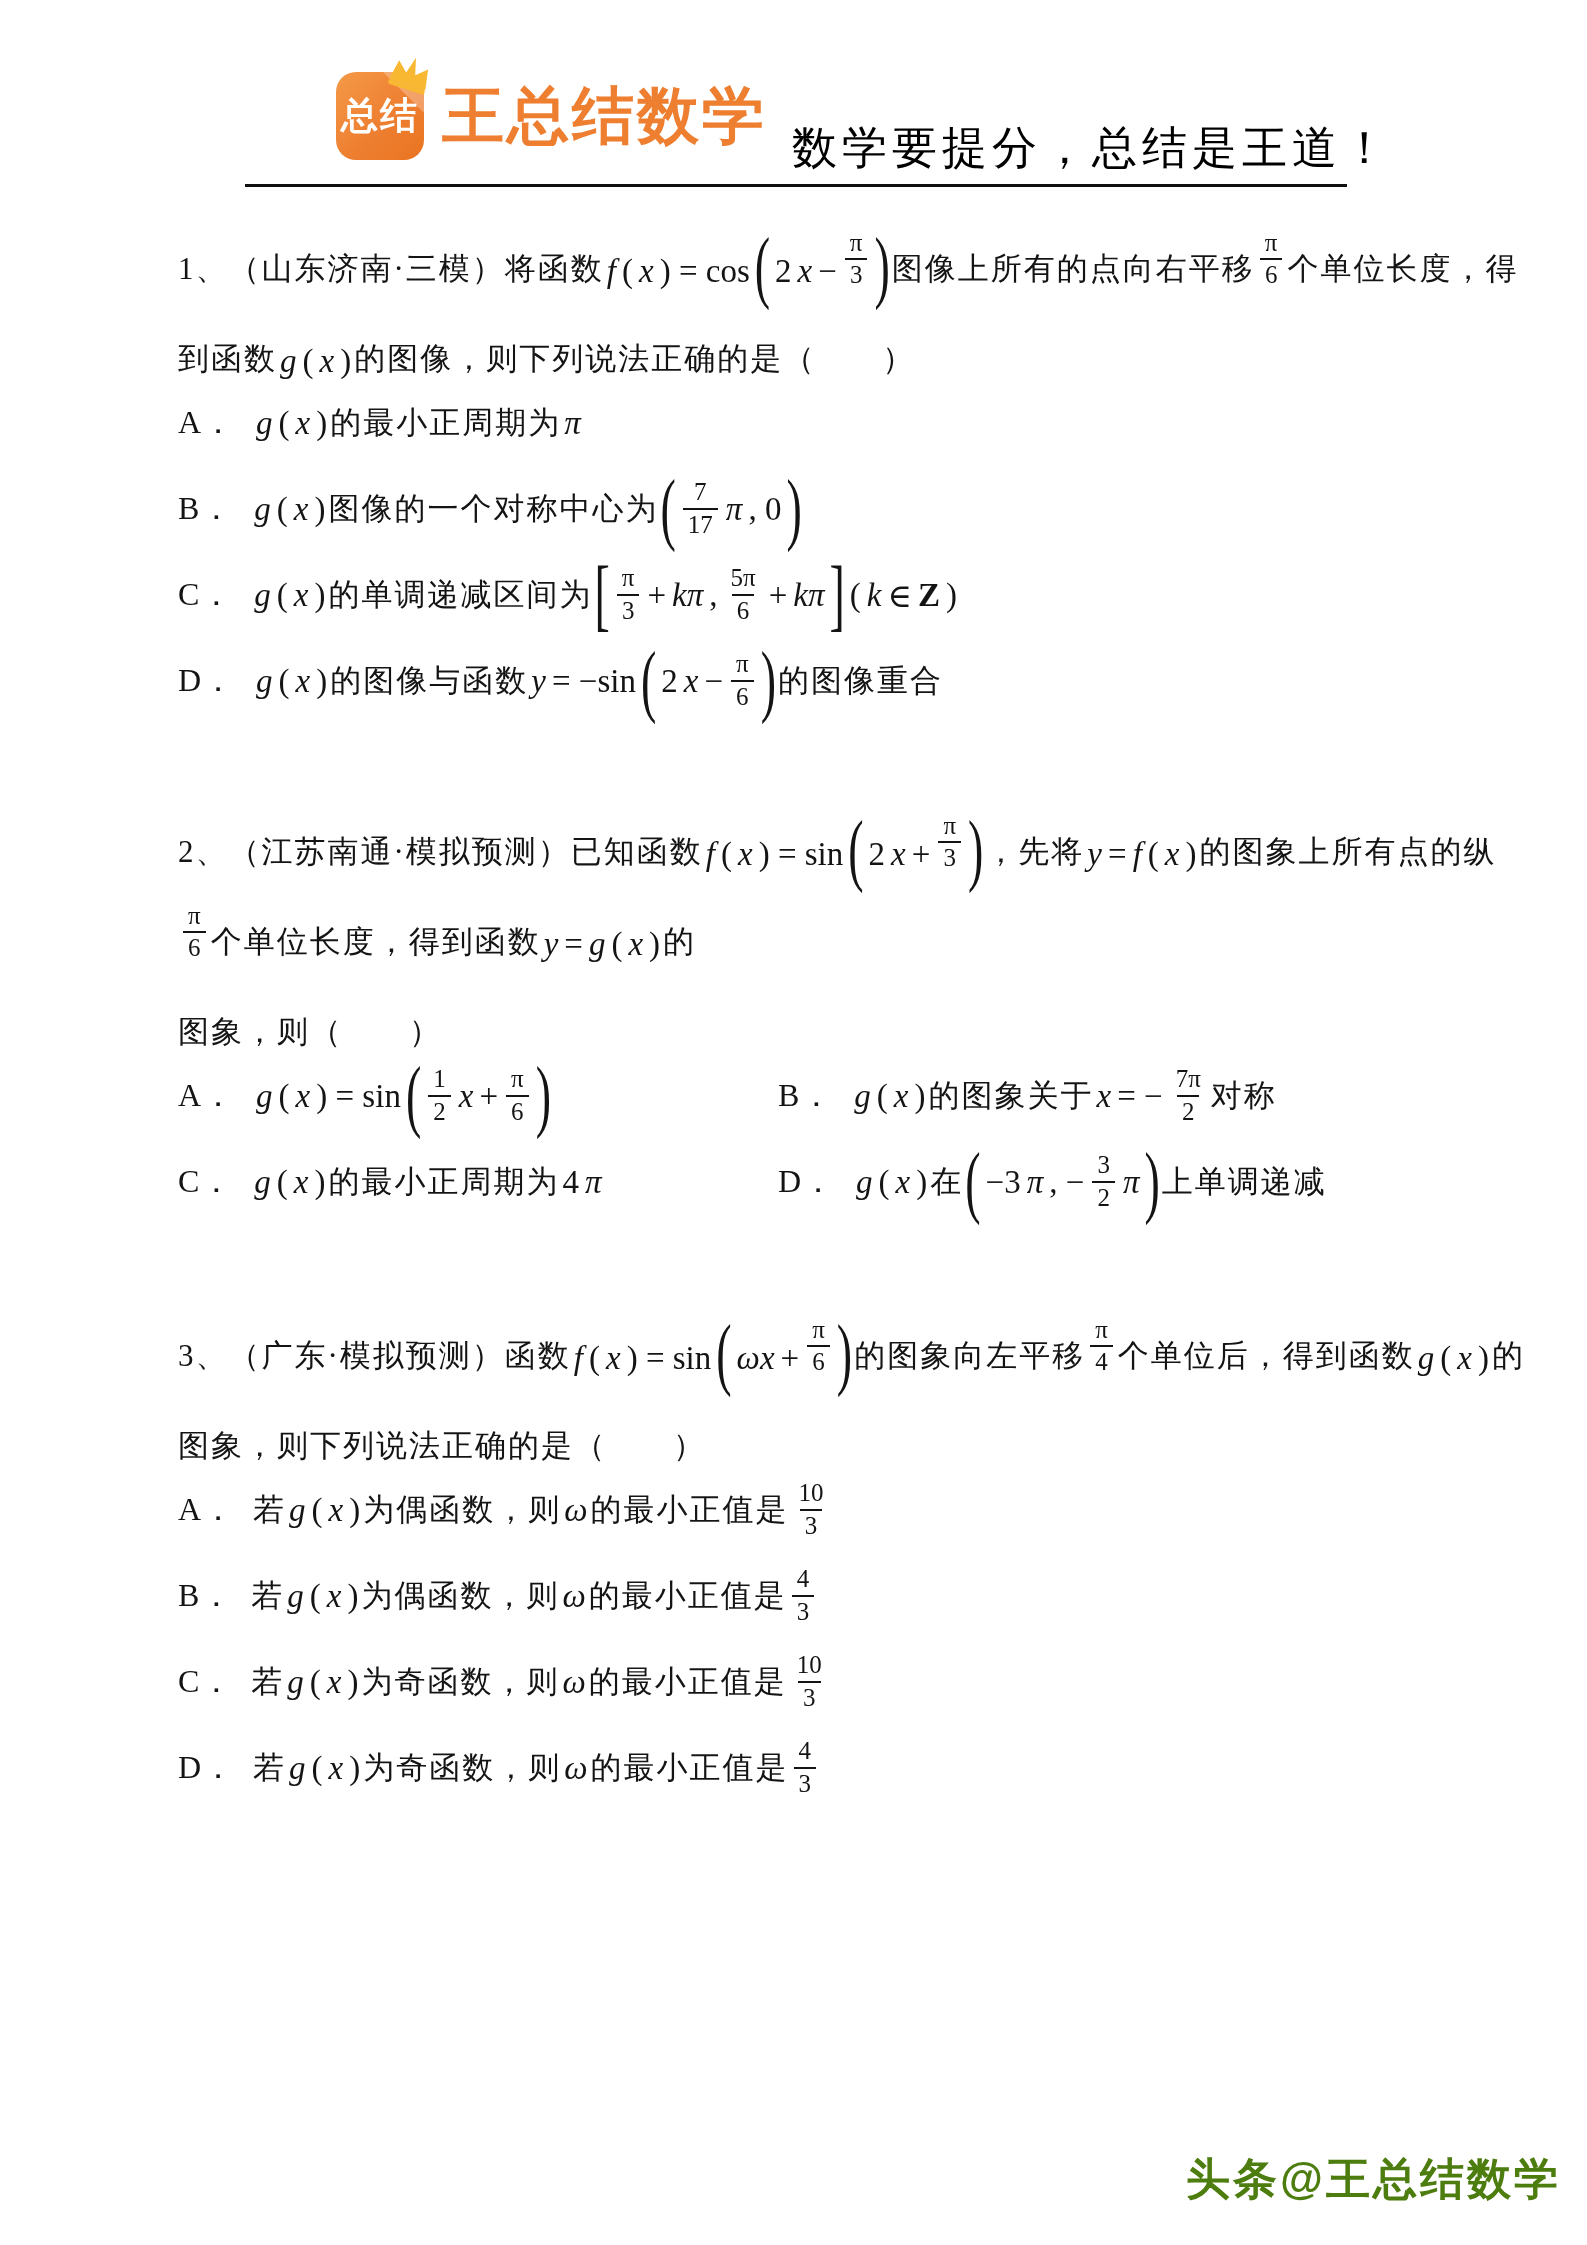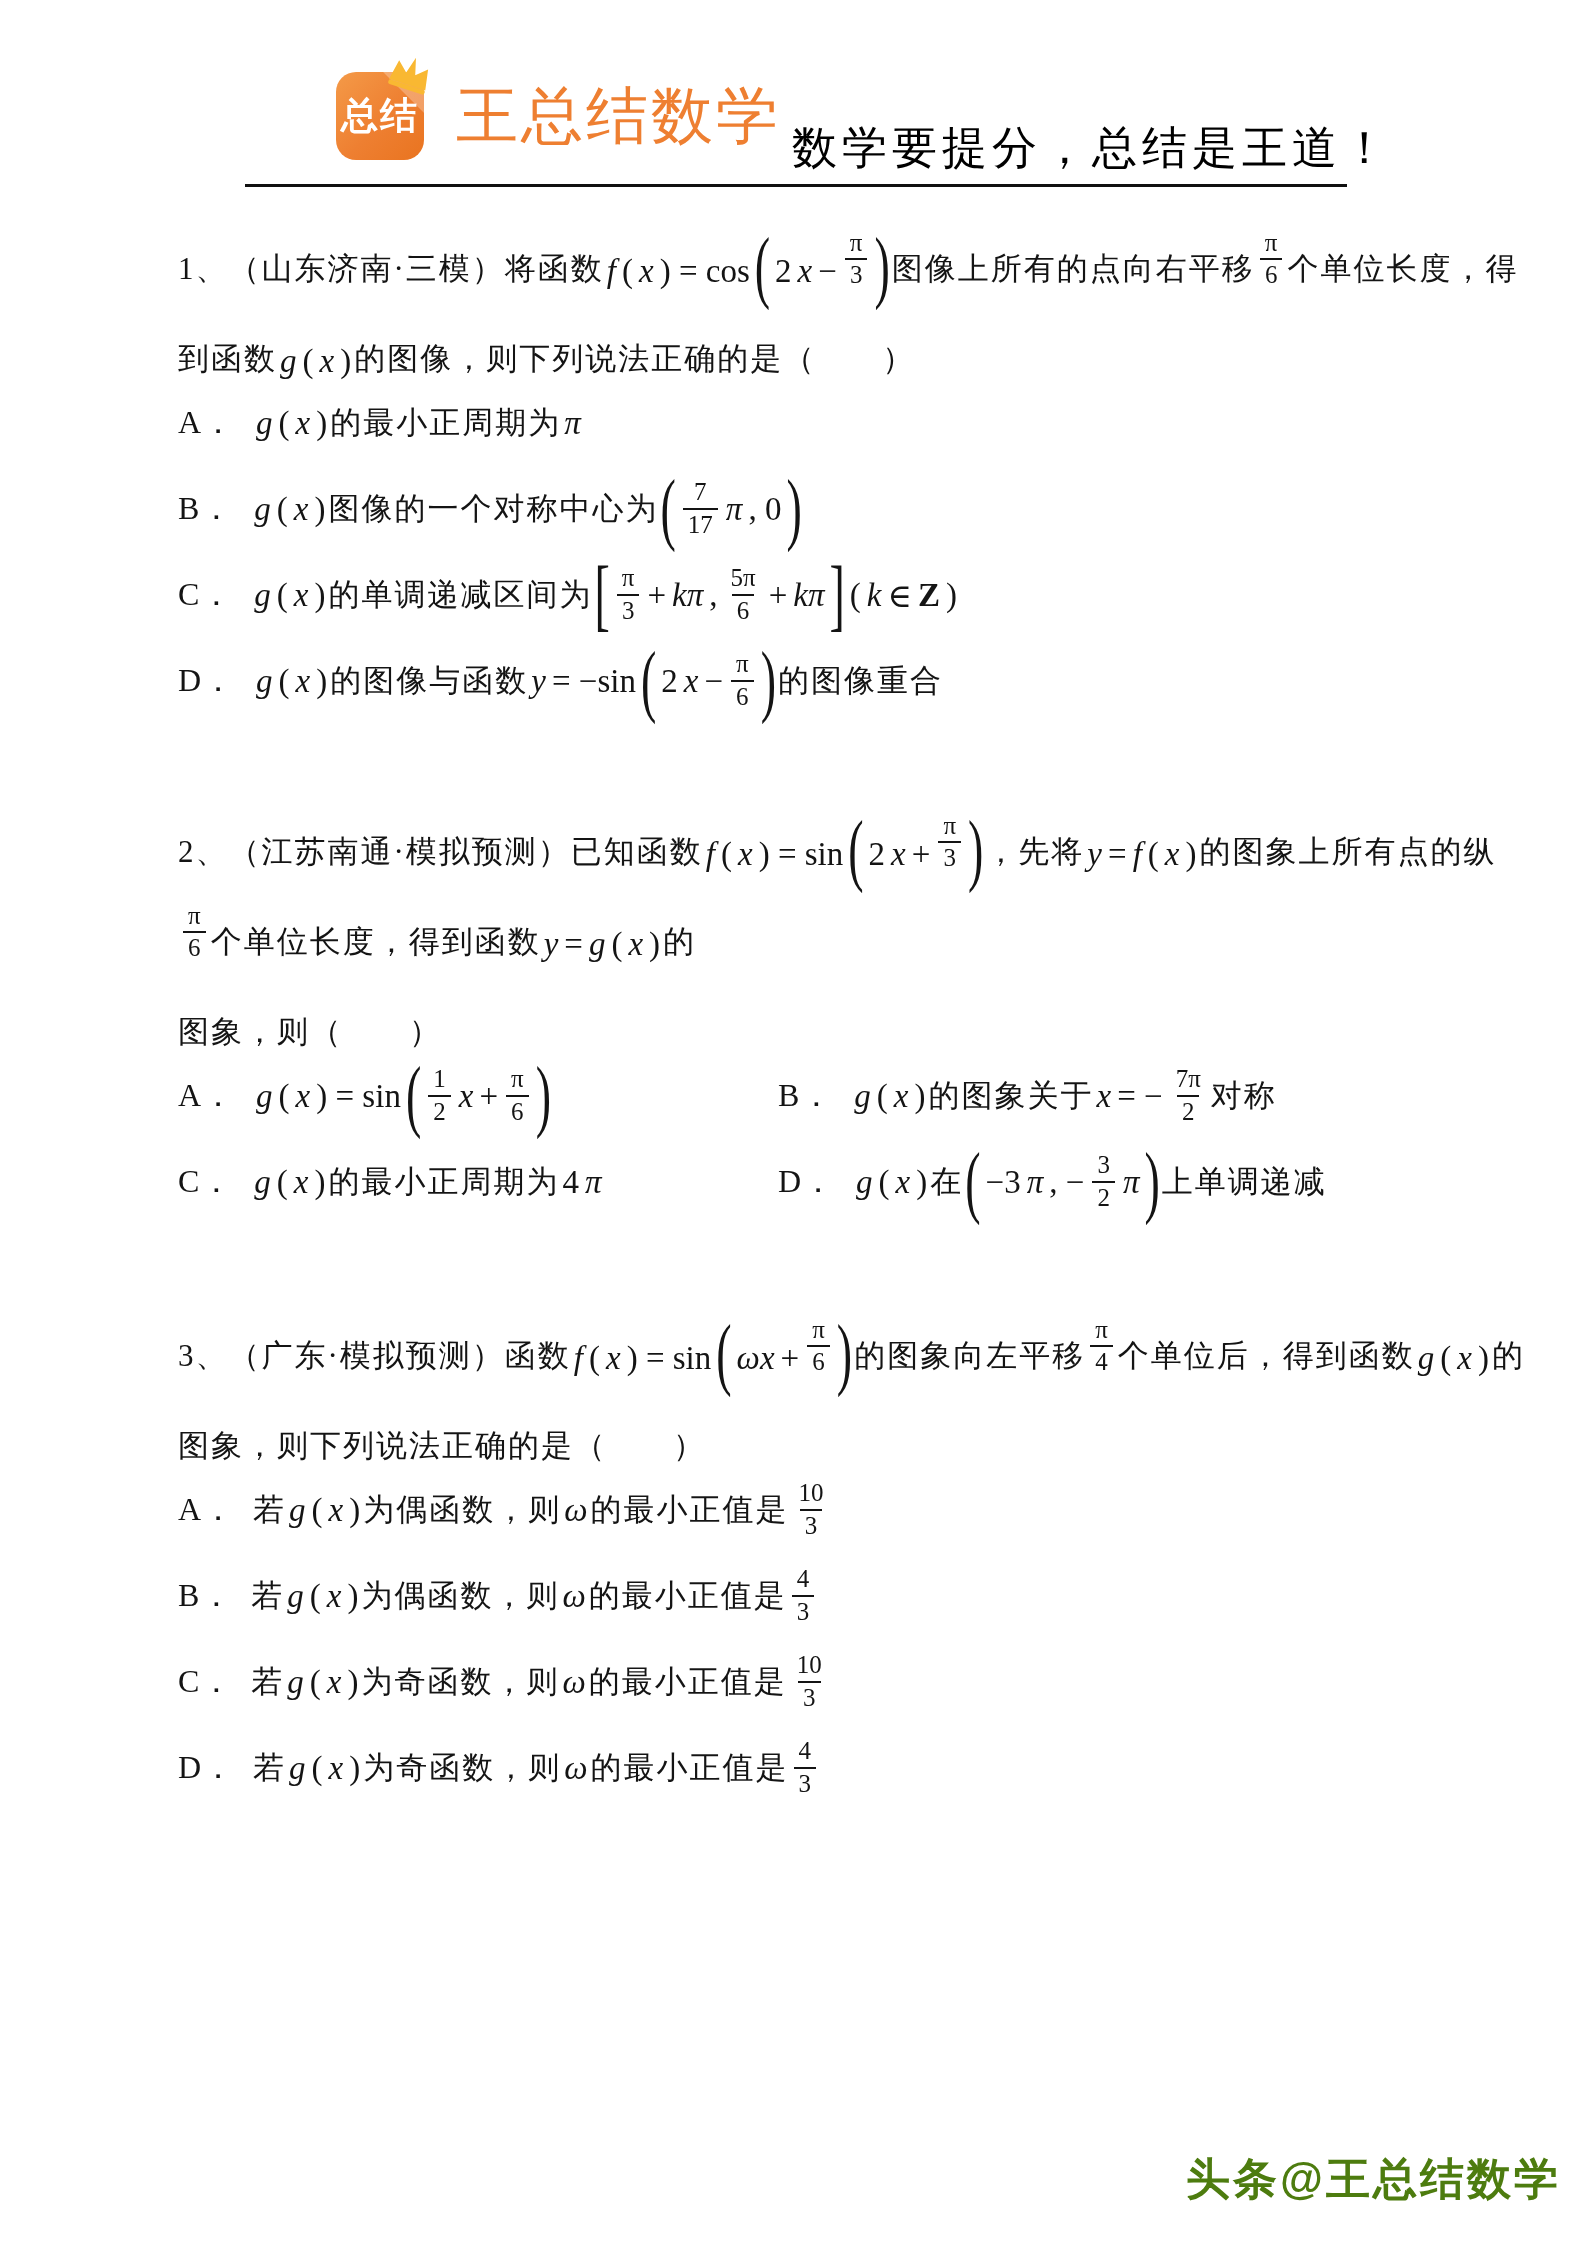--- a/index.html
+++ b/index.html
@@ -1,31 +1,31 @@
 <!DOCTYPE html>
 <html><head>
 <meta charset="utf-8">
 <style>
   *{margin:0;padding:0;box-sizing:border-box}
   html,body{background:#fff}
   body{width:1587px;height:2245px;position:relative;overflow:hidden;
        font-family:"Liberation Serif","DejaVu Serif",serif;color:#141414}
   
   .header{position:relative;height:192px}
-  .logo{position:absolute;left:336px;top:72px;display:flex;align-items:center;gap:32px}
+  .logo{position:absolute;left:336px;top:72px;display:flex;align-items:center;gap:18px}
   .badge{position:relative;width:88px;height:88px;border-radius:20px;
          background:linear-gradient(135deg,#f49a48 0%,#ee7f31 55%,#e97420 100%);
          display:flex;align-items:center;justify-content:center}
   .badge::after{content:"";position:absolute;right:0;top:0;width:44px;height:44px;
          border-top-right-radius:20px;
          background:linear-gradient(225deg,rgba(255,255,255,.28) 46%,rgba(255,255,255,0) 47%)}
   .badge-text{position:relative;z-index:2;color:#fff;font-size:37px;font-weight:bold;
          font-family:"Liberation Sans","DejaVu Sans",sans-serif;letter-spacing:2px}
   .crown{position:absolute;top:-18px;right:-10px;width:46px;height:38px;transform:rotate(18deg);z-index:3}
-  .brand{font-size:62px;font-weight:400;color:#ee7f31;letter-spacing:3px;
+  .brand{font-size:62px;font-weight:700;color:#ee7f31;letter-spacing:3px;
          font-family:"Liberation Sans","DejaVu Sans",sans-serif}
   .slogan{position:absolute;left:792px;top:118px;font-size:45px;letter-spacing:5px;
          font-weight:500;color:#000}
   .rule{position:absolute;left:245px;right:240px;top:184px;border-top:3px solid #101010}
   
   .content{padding:8px 238px 0 178px}
   .q + .q{margin-top:59px}
   .q3gap{margin-top:62px !important}
   .line{display:flex;align-items:flex-end;min-height:90px;white-space:nowrap}
   .opt{display:flex;align-items:center;min-height:86px;white-space:nowrap}

